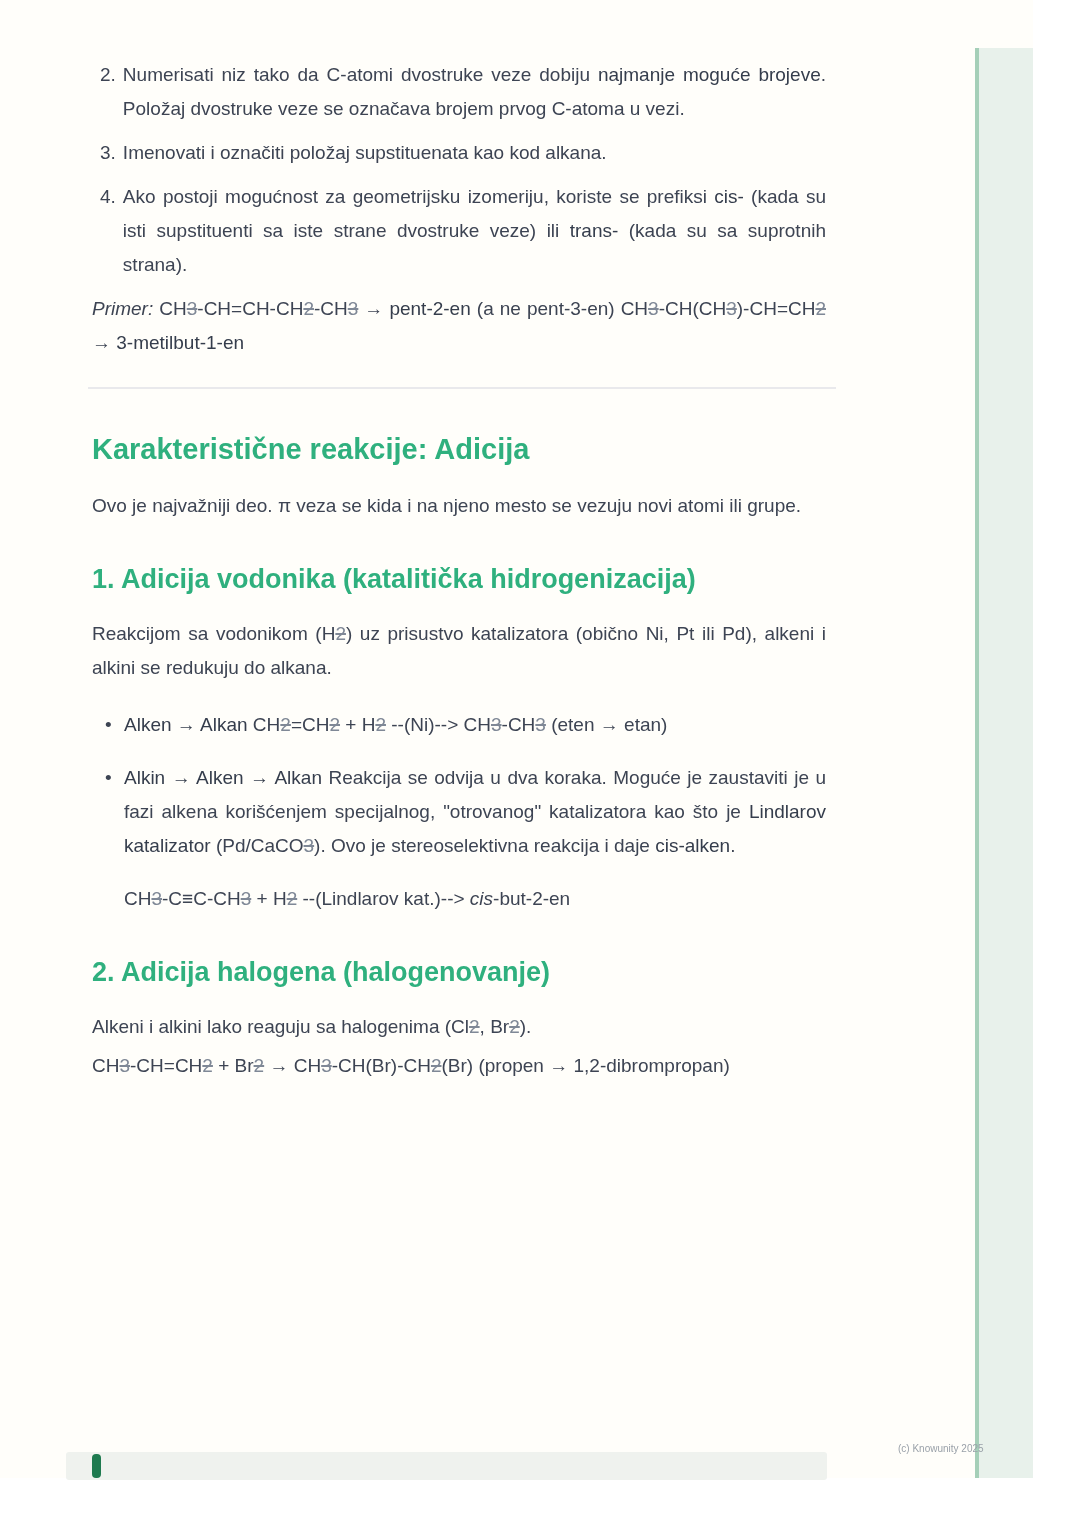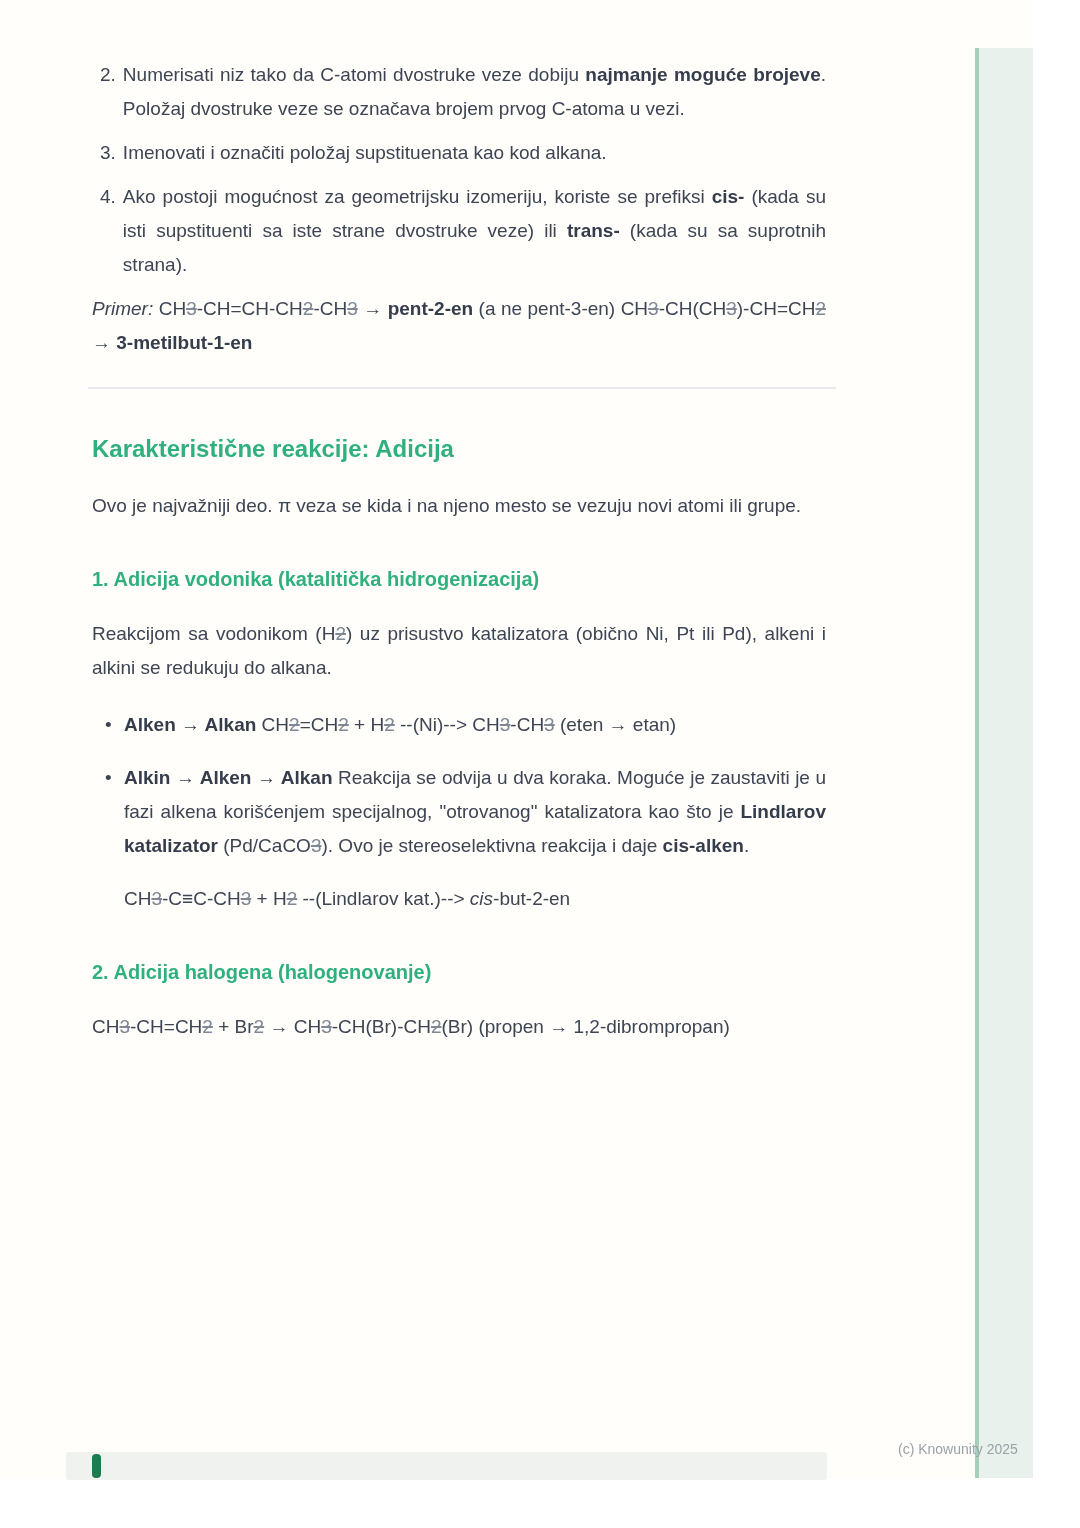--- a/index.html
+++ b/index.html
@@ -13,52 +13,52 @@
     background:#fffefa;overflow:hidden;
   }
   .accent-strip{
     position:absolute;left:975px;top:48px;width:54px;height:1430px;
     background:#e8f1eb;border-left:4px solid #a5cfb8;
   }
   .content{
     position:absolute;left:92px;top:58px;width:734px;
     font-size:19px;line-height:34px;text-align:justify;
   }
-  .content b{font-weight:700;color:#353d4c;}
+  .content b{font-weight:400;color:#353d4c;}
   .content i{font-style:italic;}
   .content s{
     color:#7f8896;
     text-decoration:line-through;
     text-decoration-color:#7f8896;
     text-decoration-thickness:1.5px;
   }
   .rules{margin:0;padding:0;}
   .rule{display:flex;margin:0 0 10px 0;}
   .rule-num{flex:0 0 auto;padding-left:8px;margin-right:7px;}
   .rule-text{flex:1 1 auto;text-align:justify;}
   p.para{margin:5px 0;}
   .divider{height:0;border-top:2px solid #e9e9ec;margin:27px 0 0 -4px;width:748px;}
   h2.section-title{
-    font-size:24px;line-height:40px;font-weight:700;color:#2fb07e;
+    font-size:29px;line-height:40px;font-weight:700;color:#2fb07e;
     margin:40px 0 20px 0;text-align:left;
   }
   h3.sub-title{
-    font-size:20px;line-height:36px;font-weight:700;color:#2fb07e;
+    font-size:27px;line-height:36px;font-weight:700;color:#2fb07e;
     margin:38px 0 20px 0;text-align:left;
   }
   h3.sub-title2{}
   ul.bullets{list-style:none;margin:23px 0 0 0;padding:0 0 0 13px;}
   ul.bullets li{display:flex;margin:0 0 19px 0;}
   .bullet-dot{flex:0 0 auto;width:11px;margin-right:8px;color:#3d4453;}
   .bullet-text{flex:1 1 auto;text-align:justify;}
   p.indented{margin:21px 0 21px 32px;}
   p.indented-first{margin-top:1px;}
   .copyright{
     position:absolute;left:898px;top:1440px;width:160px;
-    font-size:14px;line-height:18px;color:#9aa1a9;text-align:left;white-space:nowrap;
+    font-size:10px;line-height:18px;color:#9aa1a9;text-align:left;white-space:nowrap;
   }
   .quote-fragment{
     position:absolute;left:66px;top:1452px;width:761px;height:28px;
     background:#eff2ee;border-radius:3px;
   }
   .quote-bar{
     position:absolute;left:26px;top:2px;width:9px;height:24px;
     background:#1e7a4f;border-radius:4px;
   }
 </style>
@@ -109,20 +109,21 @@
       <span class="bullet-dot">•</span>
       <span class="bullet-text"><b>Alkin → Alken → Alkan</b> Reakcija se odvija u dva koraka. Moguće je zaustaviti je u fazi alkena korišćenjem specijalnog, "otrovanog" katalizatora kao što je <b>Lindlarov katalizator</b> (Pd/CaCO<s>3</s>). Ovo je stereoselektivna reakcija i daje <b>cis-alken</b>.</span>
     </li>
   </ul>
 
   <p class="para indented indented-first">CH<s>3</s>-C≡C-CH<s>3</s> + H<s>2</s> --(Lindlarov kat.)--&gt; <i>cis</i>-but-2-en</p>
 
 
   <h3 class="sub-title sub-title2">2. Adicija halogena (halogenovanje)</h3>
 
+  <p class="para">Alkeni i alkini lako reaguju sa halogenima (Cl<s>2</s>, Br<s>2</s>).</p>
 
   <p class="para">CH<s>3</s>-CH=CH<s>2</s> + Br<s>2</s> → CH<s>3</s>-CH(Br)-CH<s>2</s>(Br) (propen → 1,2-dibrompropan)</p>
 
 </div>
 
 <div class="copyright">(c) Knowunity 2025</div>
 
 <div class="quote-fragment">
   <span class="quote-bar"></span>
 </div>

